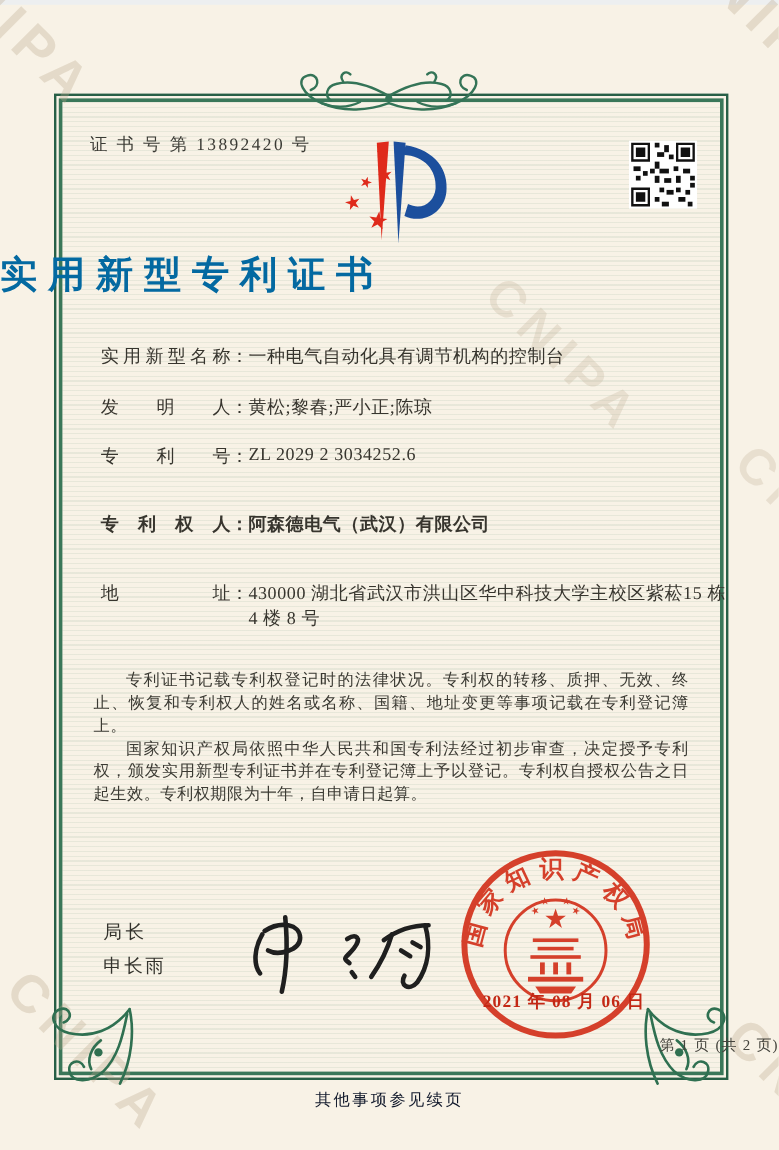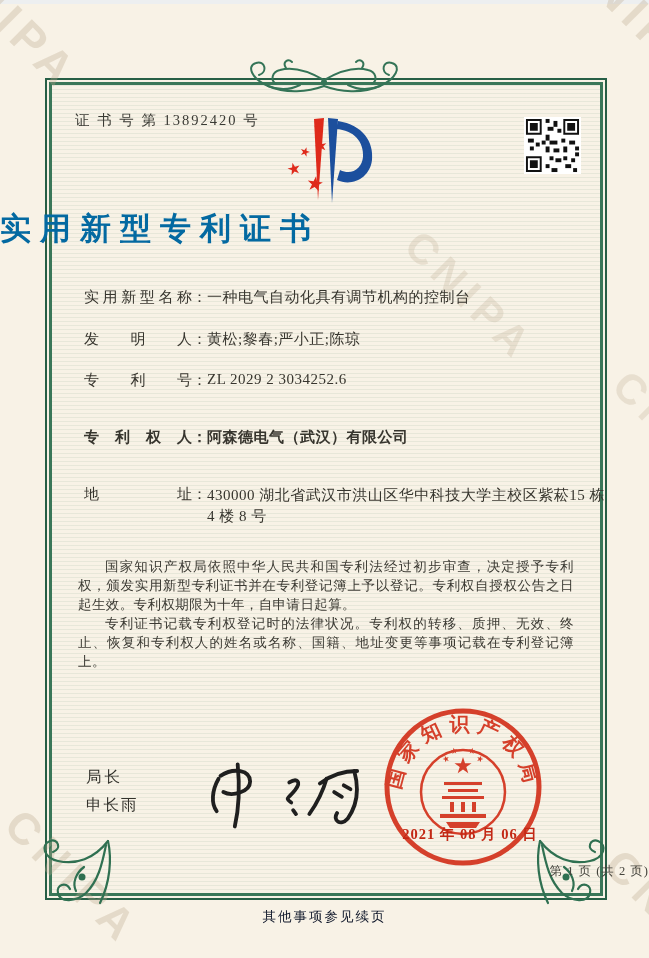--- a/index.html
+++ b/index.html
@@ -161,22 +161,22 @@
       <span class="lbl">专利号</span><span class="colon">：</span><span class="val">ZL 2029 2 3034252.6</span>
     </div>
     <div class="row" style="top:428px;font-weight:bold;">
       <span class="lbl">专利权人</span><span class="colon">：</span><span class="val">阿森德电气（武汉）有限公司</span>
     </div>
     <div class="row" style="top:485px;">
       <span class="lbl">地址</span><span class="colon">：</span><span class="val val-wrap">430000  湖北省武汉市洪山区华中科技大学主校区紫菘15 栋 4 楼 8 号</span>
     </div>
 
     <div class="body-text">
+      <p>专利证书记载专利权登记时的法律状况。专利权的转移、质押、无效、终止、恢复和专利权人的姓名或名称、国籍、地址变更等事项记载在专利登记簿上。</p>
       <p>国家知识产权局依照中华人民共和国专利法经过初步审查，决定授予专利权，颁发实用新型专利证书并在专利登记簿上予以登记。专利权自授权公告之日起生效。专利权期限为十年，自申请日起算。</p>
-      <p>专利证书记载专利权登记时的法律状况。专利权的转移、质押、无效、终止、恢复和专利权人的姓名或名称、国籍、地址变更等事项记载在专利登记簿上。</p>
     </div>
 
     <div class="sig-title">局长</div>
     <div class="sig-name">申长雨</div>
 
     <svg class="sig-hand" width="172" height="86" viewBox="0 0 180 90">
       <g stroke="#1f1f1f" stroke-width="4" fill="none" stroke-linecap="round" stroke-linejoin="round">
         <path d="M32,30 C25,42 24,56 30,64"></path>
         <path d="M34,27 C48,18 65,21 65,33 C65,44 46,49 37,44"></path>
         <path d="M52,15 C54,36 54,58 49,80"></path>

